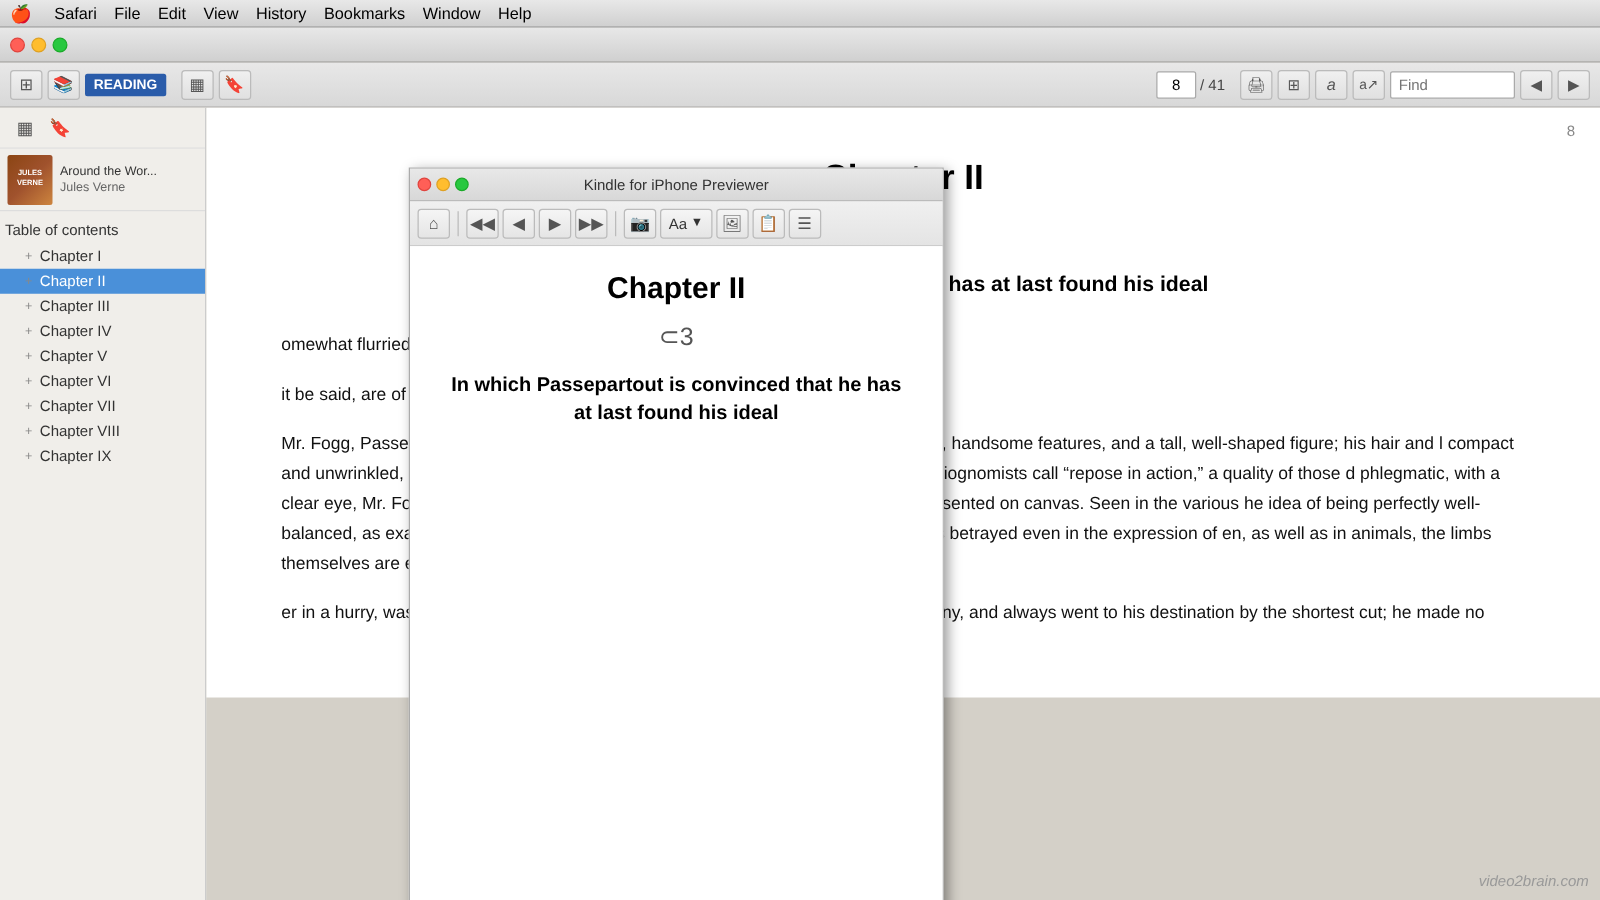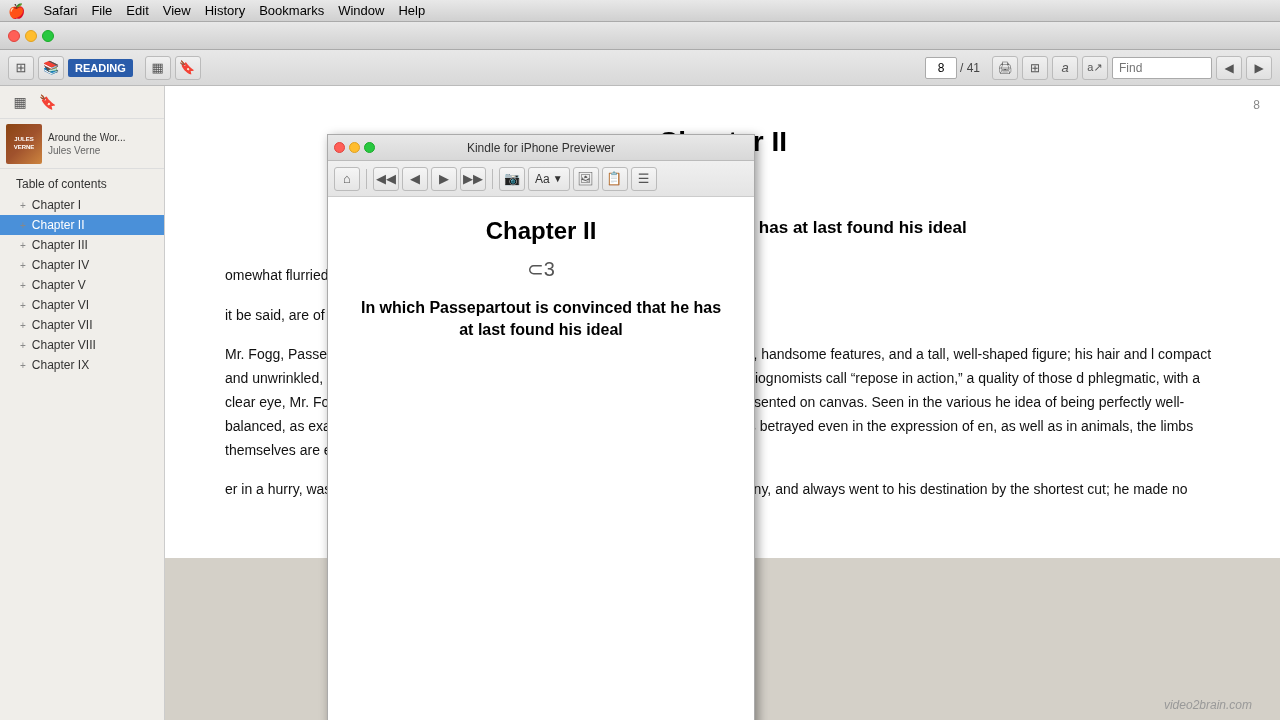--- a/index.html
+++ b/index.html
@@ -90,21 +90,21 @@
       background: #f0eeea;
       border-bottom: 1px solid #ddd;
       gap: 6px;
     }
     .book-text-small { font-size: 10px; color: #333; line-height: 1.3; }
     .book-text-small .book-title-small { font-weight: normal; font-size: 10px; color: #333; }
     .book-text-small .book-author-small { font-size: 10px; color: #666; }
 
     .sidebar-nav { padding: 4px 0; overflow-y: auto; flex: 1; }
     .sidebar-section-header {
-      padding: 4px 16px;
+      padding: 4px 4px;
       font-size: 12px;
       color: #333;
       font-weight: 500;
       cursor: pointer;
     }
     .sidebar-item {
       padding: 3px 8px 3px 20px;
       font-size: 12px;
       color: #333;
       cursor: pointer;
@@ -262,21 +262,21 @@
       line-height: 1.7;
       color: #111;
       margin-bottom: 16px;
       text-indent: 0;
     }
 
     
     .watermark {
       position: absolute;
       bottom: 8px;
-      right: 28px;
+      right: 9px;
       font-size: 12px;
       color: #999;
       font-style: italic;
     }
 
     
     .ade-nav-toolbar {
       height: 36px;
       background: linear-gradient(to bottom, #e8e8e8, #d8d8d8);
       border-bottom: 1px solid #bbb;

